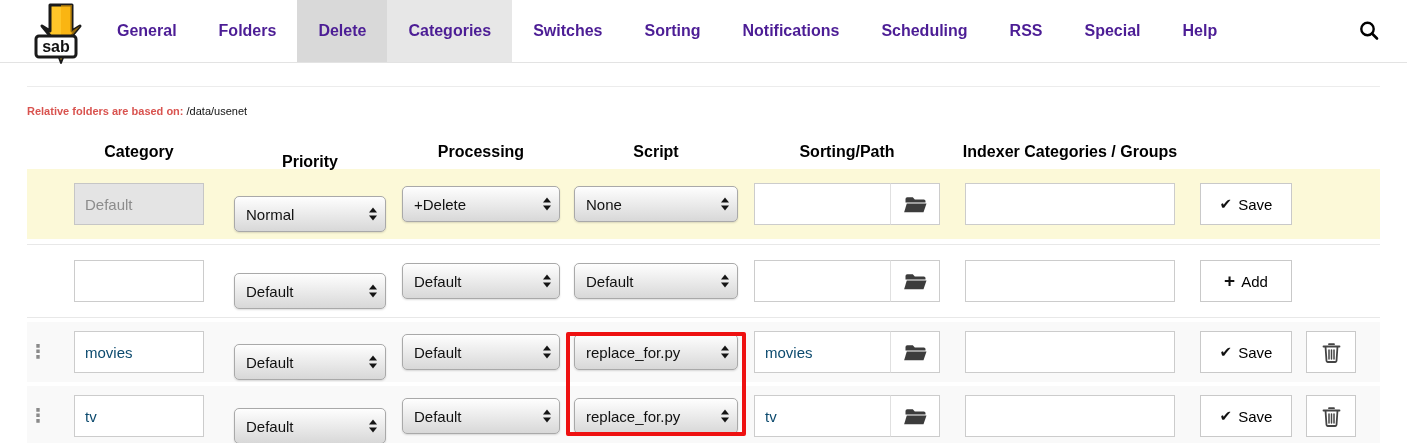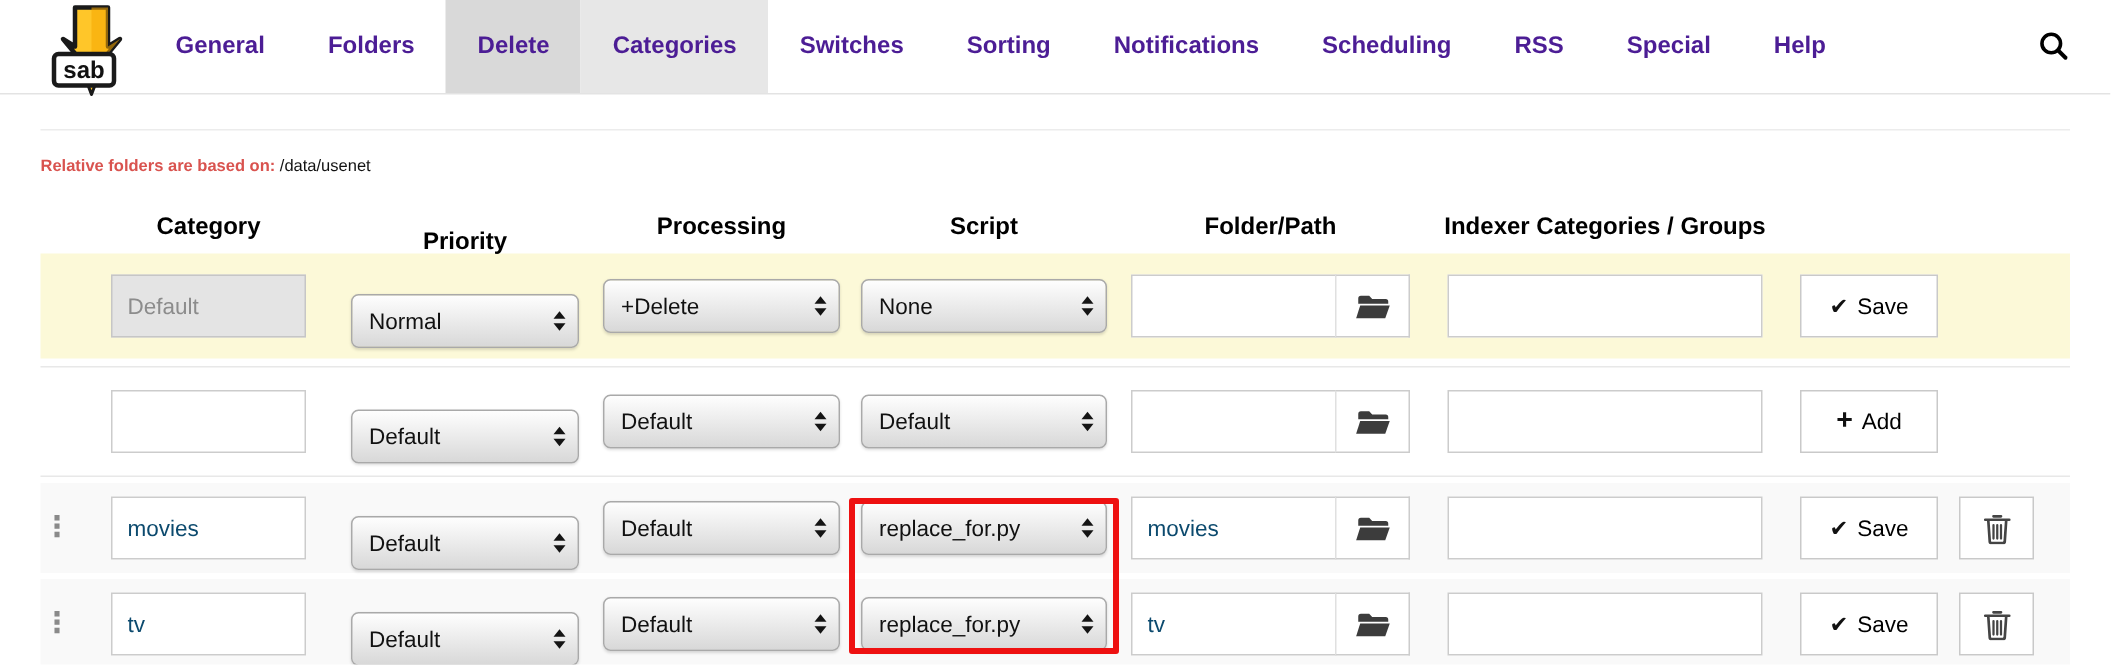--- a/index.html
+++ b/index.html
@@ -118,21 +118,21 @@
 <div class="note"><span class="note-label">Relative folders are based on:</span><span class="note-path"> /data/usenet</span></div>
 
 <div class="config-table">
 
   <div class="thead">
     <div class="cell c-handle"></div>
     <div class="cell c-cat" style="justify-content:center">Category</div>
     <div class="cell c-pri" style="justify-content:center">Priority</div>
     <div class="cell c-proc" style="justify-content:center">Processing</div>
     <div class="cell c-script" style="justify-content:center">Script</div>
-    <div class="cell c-folder" style="justify-content:center">Folder/Path</div>
+    <div class="cell c-folder" style="justify-content:center">Sorting/Path</div>
     <div class="cell c-idx" style="justify-content:center">Indexer Categories / Groups</div>
     <div class="cell c-save"></div>
     <div class="cell c-trash"></div>
   </div>
 
   <div class="row row-default">
     <div class="cell c-handle"></div>
     <div class="cell c-cat">
       <input class="txt" disabled="" value="Default" style="">
     </div>

